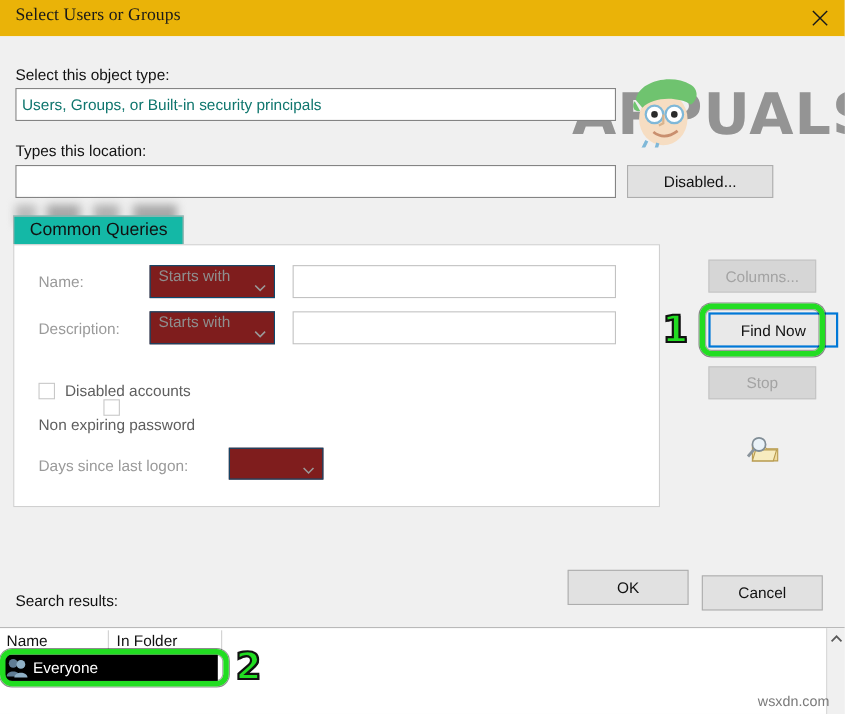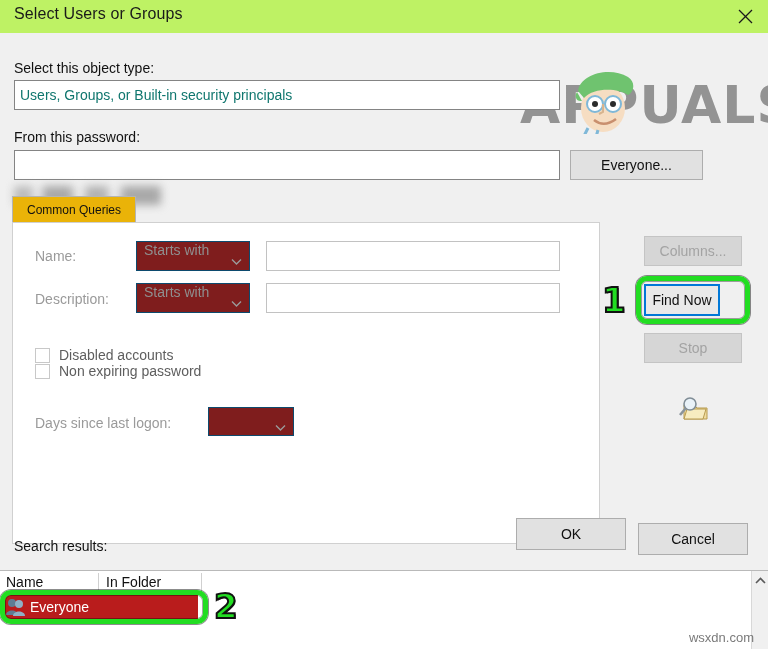--- a/index.html
+++ b/index.html
@@ -7,21 +7,21 @@
     width:768px;height:649px;overflow:hidden;
     font-family:"Liberation Sans","DejaVu Sans",sans-serif;
     background:#ffffff;
     -webkit-font-smoothing:antialiased;
   }
   .dialog{position:relative;width:768px;height:649px;background:#f0f0f0;}
 
   
   .titlebar{
     position:absolute;left:0;top:0;width:768px;height:33px;
-    background:#bef264;border-bottom:1px solid #ffffff;
+    background:#eab308;border-bottom:1px solid #ffffff;font-family:Liberation Serif, serif;
   }
   .title-text{
     position:absolute;left:14px;top:5px;
     font-size:16px;color:#1a1a1a;letter-spacing:.1px;
   }
   .close-btn{
     position:absolute;right:0;top:0;width:46px;height:33px;
     display:flex;align-items:center;justify-content:center;cursor:pointer;
   }
   .close-btn svg{display:block;}
@@ -48,26 +48,26 @@
     display:flex;align-items:center;justify-content:center;
     cursor:pointer;user-select:none;
   }
   .btn.disabled{color:#a3a3a3;border-color:#c4c4c4;background:#d6d6d6;cursor:default;}
   .btn.focused{border:2px solid #0078d7;background:#e9e9e9;}
 
   
   .tab-strip{position:absolute;left:12px;top:163px;width:588px;height:27px;}
   .tab{
     position:absolute;left:0;top:0;height:27px;padding:0 14px;
-    background:#eab308;border:1px solid #b4b4b4;border-bottom:none;
-    display:flex;align-items:center;font-size:12px;color:#111;
+    background:#14b8a6;border:1px solid #b4b4b4;border-bottom:none;
+    display:flex;align-items:center;font-size:16px;color:#111;
     box-sizing:border-box;cursor:pointer;
   }
   .tab-panel{
-    position:absolute;left:12px;top:189px;width:588px;height:322px;
+    position:absolute;left:12px;top:189px;width:588px;height:239px;
     background:#ffffff;border:1px solid #d0d0d0;box-sizing:border-box;
   }
 
   
   .combo{
     position:absolute;box-sizing:border-box;
     background:#7f1d1d;border:1px solid #0c4a6e;
     font-size:14px;color:#8f8f8f;
     display:flex;align-items:flex-start;padding-left:7px;cursor:default;
   }
@@ -90,21 +90,21 @@
     background:#ffffff;border-top:1px solid #b9b9b9;box-sizing:border-box;
   }
   .col-head{
     position:absolute;top:0;height:22px;
     font-size:14px;color:#111;display:flex;align-items:center;
     box-sizing:border-box;
   }
   .col-div{position:absolute;top:2px;width:1px;height:20px;background:#d0d0d0;}
   .row-sel{
     position:absolute;left:3px;top:24px;width:195px;height:24px;
-    background:#b91c1c;display:flex;align-items:center;
+    background:#000000;display:flex;align-items:center;
   }
   .row-sel .name{font-size:14px;color:#ffffff;margin-left:27px;}
   .users-icon{position:absolute;left:2px;top:2px;width:22px;height:20px;}
 
   .scrollbar{
     position:absolute;right:0;top:0;width:17px;height:79px;
     background:#f0f0f0;border-left:1px solid #d8d8d8;box-sizing:border-box;
     cursor:pointer;
   }
   .scroll-up{
@@ -180,24 +180,24 @@
         <circle cx="55" cy="36" r="3" fill="#2b2b2b"></circle>
         <path d="M45 36 l0 8 l-4 2" stroke="#d8b48e" stroke-width="2" fill="none"></path>
         <path d="M36 52 Q46 60 58 51" stroke="#c98f6e" stroke-width="2.5" fill="none"></path>
         <path d="M30 60 l-4 8 M40 62 l-2 7" stroke="#7fb8d8" stroke-width="3" fill="none"></path>
       </svg>
     </div>
 
     <div class="lbl" style="left:14px;top:27px;">Select this object type:</div>
     <div class="textbox" style="left:14px;top:47px;width:546px;height:30px;">Users, Groups, or Built-in security principals</div>
 
-    <div class="lbl" style="left:14px;top:96px;">From this password:</div>
+    <div class="lbl" style="left:14px;top:96px;">Types this location:</div>
     <div class="textbox" style="left:14px;top:117px;width:546px;height:30px;"></div>
     <div class="blur-val"></div>
-    <div class="btn" style="left:570px;top:117px;width:133px;height:30px;">Everyone...</div>
+    <div class="btn" style="left:570px;top:117px;width:133px;height:30px;">Disabled...</div>
 
     <div class="tab-strip">
       <div class="tab">Common Queries</div>
     </div>
 
     <div class="tab-panel">
 
       <div class="lbl lbl-dis" style="left:22px;top:25px;">Name:</div>
       <div class="combo" style="left:123px;top:18px;width:114px;height:30px;">
         <span>Starts with</span>
@@ -217,38 +217,38 @@
             <polyline points="1,1 5.5,5.5 10,1" fill="none" stroke="#9a9a9a" stroke-width="1.4"></polyline>
           </svg>
         </span>
       </div>
       <div class="textbox empty" style="left:253px;top:60px;width:294px;height:30px;"></div>
 
       <div class="cbrow" style="left:22px;top:124px;">
         <span class="cbox"></span>
         <span class="cblabel">Disabled accounts</span>
       </div>
-      <div class="cbrow" style="left:22px;top:140px;">
+      <div class="cbrow" style="left:22px;top:140px;flex-direction:column;">
         <span class="cbox"></span>
         <span class="cblabel">Non expiring password</span>
       </div>
 
       <div class="lbl lbl-dis" style="left:22px;top:192px;">Days since last logon:</div>
       <div class="combo" style="left:195px;top:184px;width:86px;height:29px;">
         <span></span>
         <span class="arrow">
           <svg width="11" height="7" viewBox="0 0 11 7" aria-hidden="true">
             <polyline points="1,1 5.5,5.5 10,1" fill="none" stroke="#9a9a9a" stroke-width="1.4"></polyline>
           </svg>
         </span>
       </div>
     </div>
 
     <div class="btn disabled" style="left:644px;top:203px;width:98px;height:30px;">Columns...</div>
-    <div class="btn focused" style="left:644px;top:251px;width:76px;height:32px;">Find Now</div>
+    <div class="btn focused" style="left:644px;top:251px;width:118px;height:32px;">Find Now</div>
     <div class="btn disabled" style="left:644px;top:300px;width:98px;height:30px;">Stop</div>
 
     <div style="position:absolute;left:676px;top:362px;width:34px;height:28px;">
       <svg width="34" height="28" viewBox="0 0 34 28" aria-hidden="true">
         <path d="M8 10 h10 l3 3 h10 v11 H8 Z" fill="#f0dca0" stroke="#b79a4e" stroke-width="1"></path>
         <path d="M11 14 h19 l-3 10 H8 Z" fill="#f7ecc0" stroke="#b79a4e" stroke-width="1"></path>
         <circle cx="14" cy="9" r="6" fill="#e9f2f8" stroke="#808d96" stroke-width="1.6"></circle>
         <line x1="9.5" y1="13.5" x2="4" y2="20" stroke="#8a949c" stroke-width="2.6"></line>
       </svg>
     </div>

